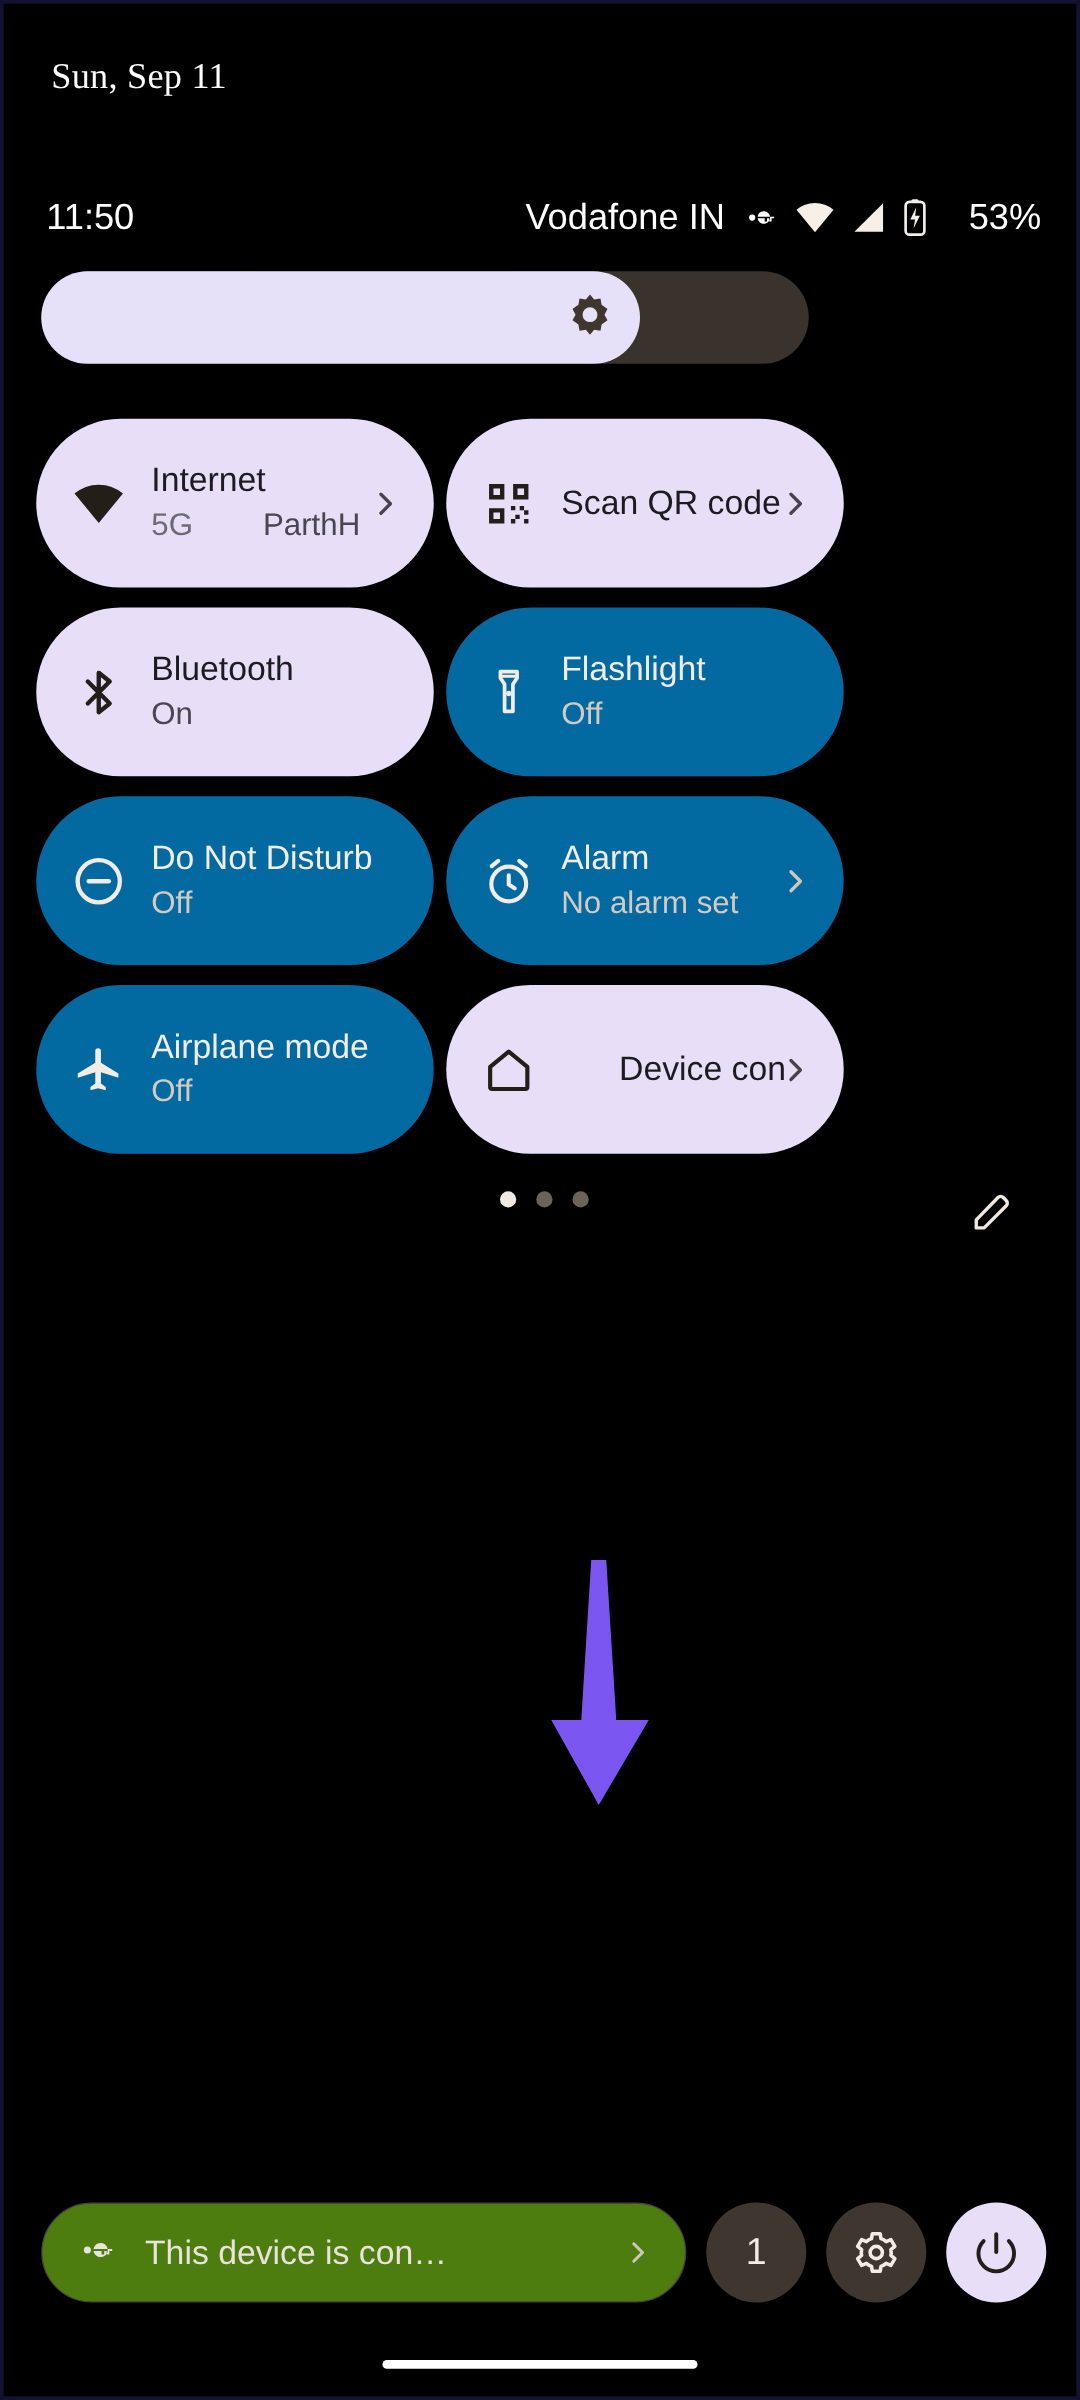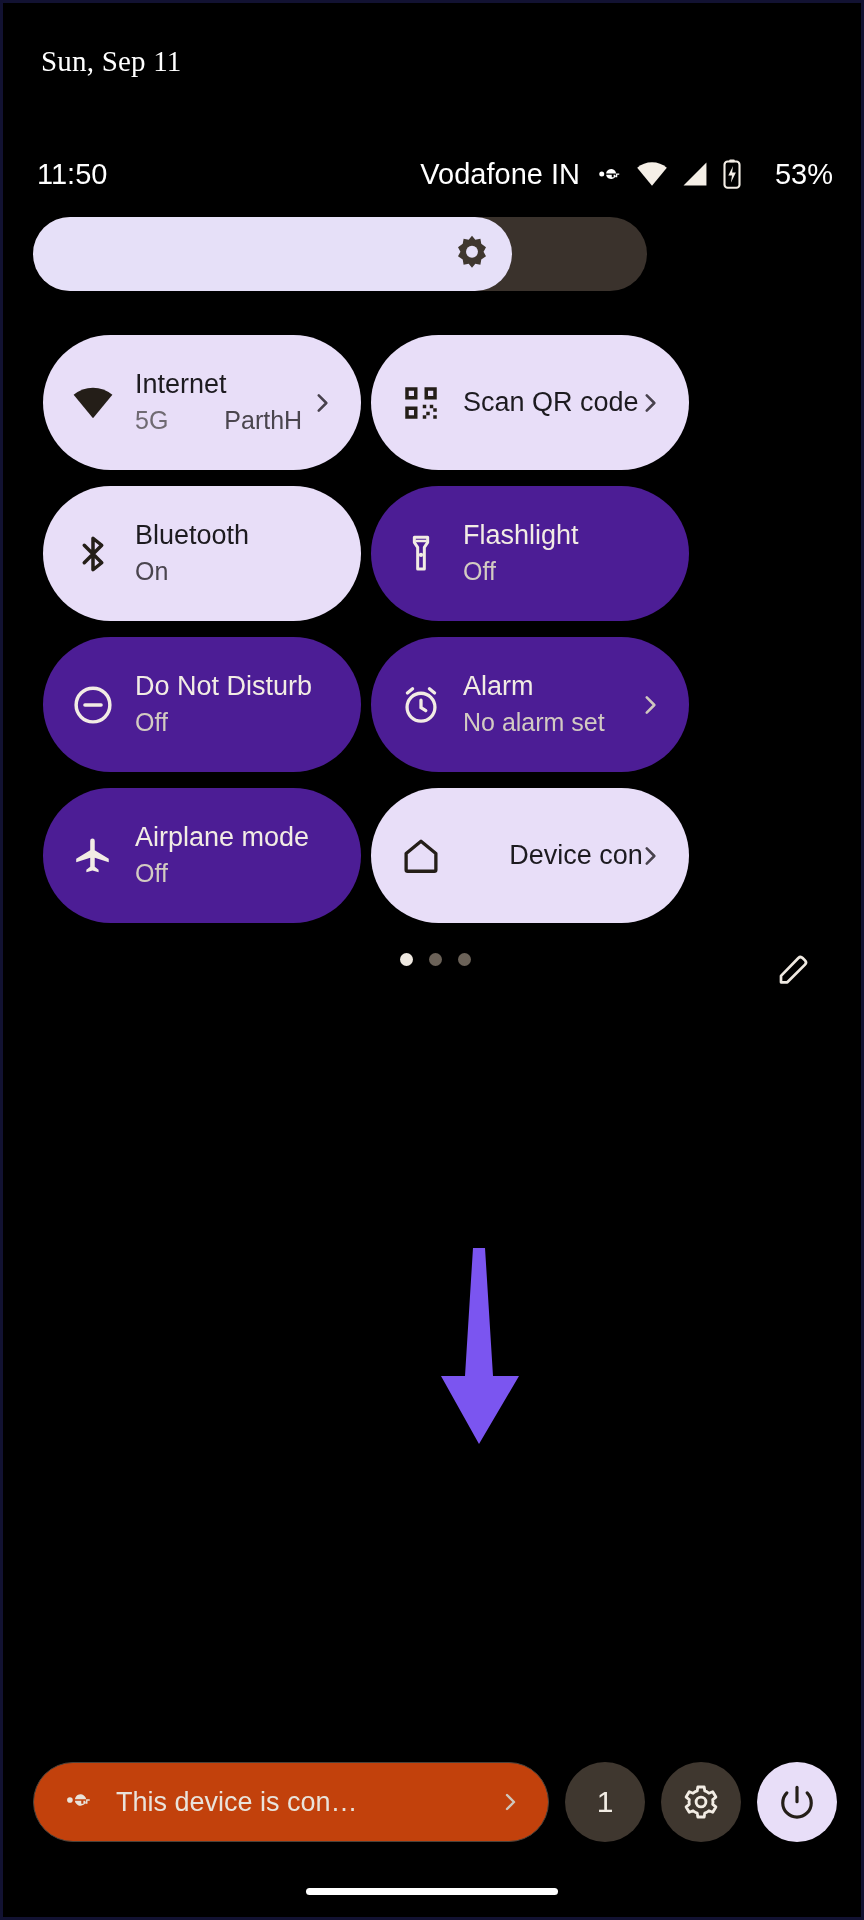--- a/index.html
+++ b/index.html
@@ -57,36 +57,36 @@
     border-radius: 37px;
     background: #E6E0F8;
   }
   .brightness-icon {
     position: absolute; left: 418px; top: 16px;
     width: 42px; height: 42px;
   }
 
   
   .tiles {
-    position: absolute; left: 40px; top: 332px;
+    position: absolute; left: 26px; top: 332px;
     width: 624px;
     display: grid;
     grid-template-columns: 318px 318px;
     grid-gap: 16px 10px;
   }
   .tile {
     position: relative;
     height: 135px;
     border-radius: 70px;
     display: flex; align-items: center;
     padding: 0 0 0 26px;
     overflow: hidden;
   }
   .tile.on  { background: #E8DEF8; }
-  .tile.off { background: #4c1d95; }
+  .tile.off { background: #0369a1; }
   .tile-icon {
     width: 48px; min-width: 48px; height: 48px;
     display: flex; align-items: center; justify-content: center;
     margin-right: 18px;
   }
   .tile-text { display: flex; flex-direction: column; justify-content: center; min-width: 0; }
   .tile-title {
     font-size: 27px; font-weight: 500; line-height: 1.25;
     white-space: nowrap;
   }
@@ -133,21 +133,21 @@
     width: 864px; height: 86px;
     display: flex; align-items: center;
     padding: 0 30px; gap: 16px;
   }
   .vpn-chip {
     flex: 1; height: 80px;
     border-radius: 40px;
     border: 1px solid #4a423a;
     display: flex; align-items: center;
     padding: 0 26px; gap: 22px;
-    background: #c2410c;
+    background: #4d7c0f;
   }
   .vpn-label { font-size: 27px; color: #e9e3db; white-space: nowrap; overflow: hidden; }
   .vpn-chevron { margin-left: auto; width: 24px; height: 24px; }
   .circle-btn {
     width: 80px; height: 80px; border-radius: 50%;
     display: flex; align-items: center; justify-content: center;
     flex: 0 0 80px;
   }
   .circle-btn.dark { background: #3F372F; }
   .circle-btn.light { background: #E8DEF8; }

